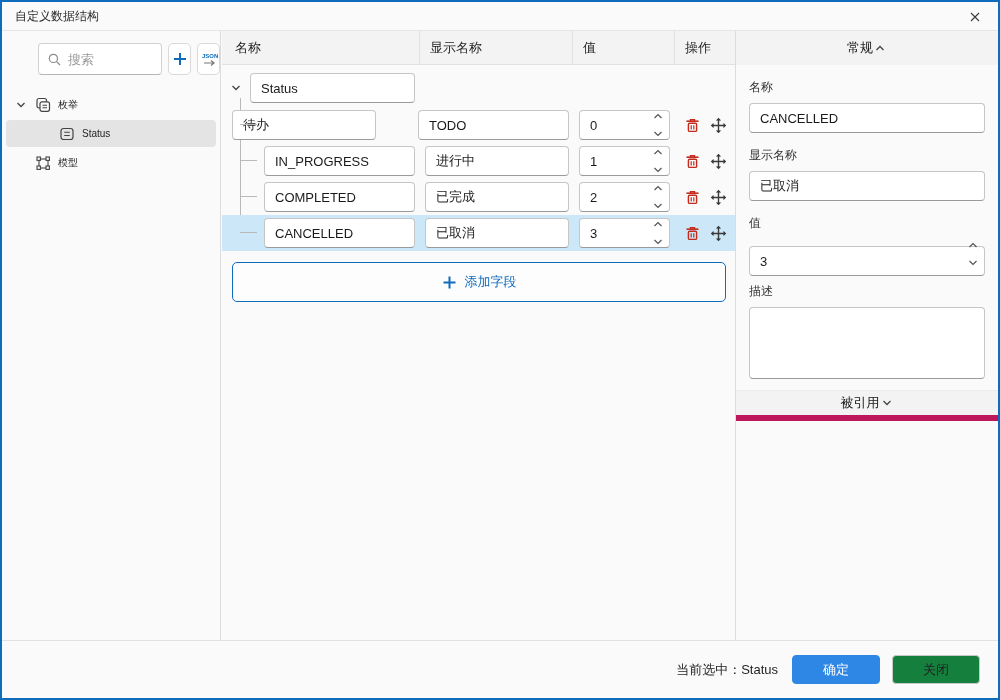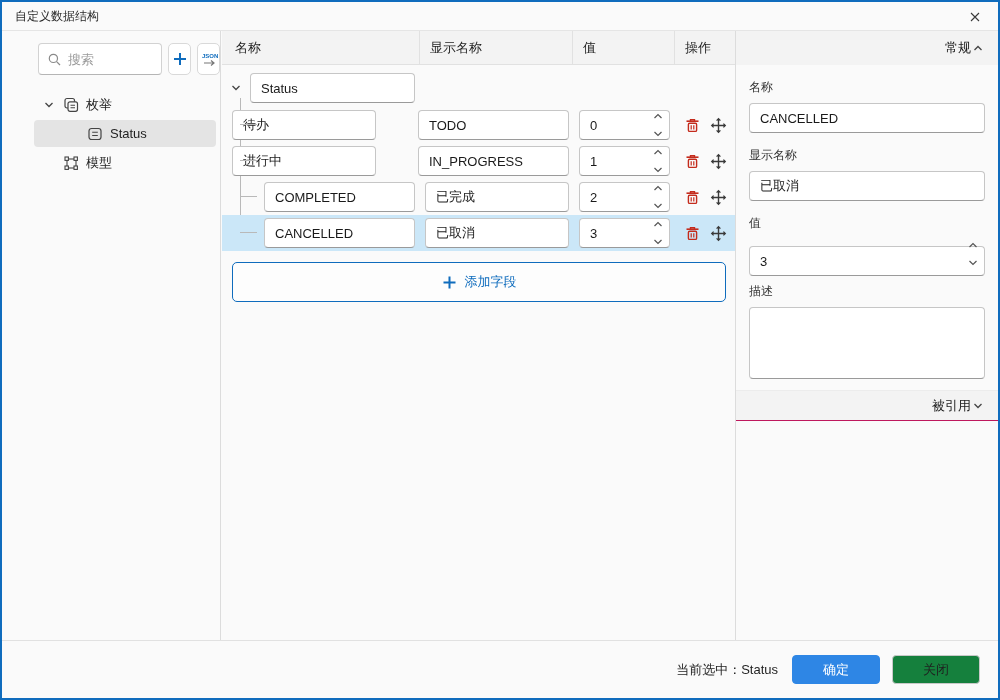--- a/index.html
+++ b/index.html
@@ -20,21 +20,21 @@
   .sidebar { position:absolute; left:0; top:29px; width:219px; bottom:58px;
              border-right:1px solid #dcdcdc; }
   .side-toolbar { display:flex; align-items:center; padding:12px 0 8px 8px; gap:6px;margin-left:28px; }
   .searchbox { width:133px; height:32px; background:#fff; border:1px solid #d2d2d2;
                border-bottom-color:#b5b5b5; border-radius:4px; display:flex; align-items:center; padding:0 8px; gap:6px; }
   .searchbox input { border:none; outline:none; width:85px; font-size:13px; background:transparent;
                      font-family:inherit; color:#1a1a1a; }
   .searchbox input::placeholder { color:#9a9a9a; }
   .tool-btn { width:32px; height:32px; background:#fff; border:1px solid #d9d9d9; border-radius:5px;
               display:flex; align-items:center; justify-content:center; cursor:pointer; }
-  .tree { padding-top:6px; font-size:13px;margin-left:28px; }
+  .tree { padding-top:6px; font-size:10px; }
   .tree-row { height:27px; display:flex; align-items:center; gap:6px; margin:2px 4px; border-radius:4px;
               padding-left:8px; cursor:pointer; color:#1f1f1f; }
   .tree-row.selected { background:#e4e4e4; }
   .tree-row .spacer { width:14px; flex:0 0 14px; }
   .tree-row .spacer2 { width:38px; flex:0 0 38px; }
 
   
   .table-panel { position:absolute; left:220px; top:29px; width:513px; bottom:58px; }
   .table-header { height:34px; background:#f3f3f3; border-bottom:1px solid #e1e1e1;
                   display:grid; grid-template-columns:197px 153px 102px 1fr; align-items:center; }
@@ -65,22 +65,22 @@
   .child-row .icon-btn.del { margin-left:13px; }
   .child-row .icon-btn.move { margin-left:8px; }
 
   .add-field { margin:11px 9px 0 10px; width:494px; height:40px; border:1px solid #0f6cbd; border-radius:5px;
                background:#fdfdfd; color:#0f6cbd; font-size:13px; font-family:inherit;
                display:flex; align-items:center; justify-content:center; gap:8px; cursor:pointer; }
 
   
   .inspector { position:absolute; left:733px; top:29px; right:0; bottom:58px; border-left:1px solid #dcdcdc; }
   .section-header { height:34px; background:#f3f3f3; display:flex; align-items:center;
-                    justify-content:flex-end; padding:0 13px; font-size:13px; color:#1a1a1a; cursor:pointer; }
-  .section-header.second { height:31px; margin-top:8px; border-top:1px solid #ececec; border-bottom:1px solid #be185d; }
+                    justify-content:center; padding:0 13px; font-size:13px; color:#1a1a1a; cursor:pointer; }
+  .section-header.second { height:31px; margin-top:8px; border-top:1px solid #ececec; border-bottom:6px solid #be185d; }
   .fields { padding:0 13px; }
   .fields label { display:block; font-size:12px; color:#333; margin-top:14px; }
   .fields .field-input, .fields .spin { width:100%; margin-top:7px; margin-left:0; }
   .fields textarea { width:100%; height:72px; margin-top:7px; background:#fff; border:1px solid #c6c6c6;
                      border-bottom-color:#9a9a9a; border-radius:4px; resize:none; outline:none;
                      font-family:inherit; font-size:13px; padding:6px 10px; }
 
   
   .footer { position:absolute; left:0; right:0; bottom:0; height:58px; border-top:1px solid #e1e1e1;
             display:flex; align-items:center; justify-content:flex-end; gap:12px; padding-right:18px; }
@@ -231,22 +231,22 @@
               <span>
                 <svg width="17" height="17" viewBox="0 0 17 17">
                   <path d="M8.5 2 V15 M2 8.5 H15" stroke="#3a3a3a" stroke-width="1.4" fill="none"></path>
                   <path d="M6.6 3.6 L8.5 1.7 L10.4 3.6 M6.6 13.4 L8.5 15.3 L10.4 13.4 M3.6 6.6 L1.7 8.5 L3.6 10.4 M13.4 6.6 L15.3 8.5 L13.4 10.4" stroke="#3a3a3a" stroke-width="1.3" fill="none"></path>
                 </svg>
               </span>
             </span>
           </div>
 
           <div class="child-row">
+            <input class="field-input name" value="IN_PROGRESS" style="">
             <input class="field-input display" value="进行中" style="">
-            <input class="field-input name" value="IN_PROGRESS" style="">
             <div class="spin">
               <input class="field-input" value="1" style="">
               <div class="arrows">
                 <span>
                   <svg width="10" height="7" viewBox="0 0 10 7">
                     <path d="M1.5 5 L5 1.5 L8.5 5" stroke="#555" stroke-width="1.2" fill="none"></path>
                   </svg>
                 </span>
                 <span>
                   <svg width="10" height="7" viewBox="0 0 10 7">

